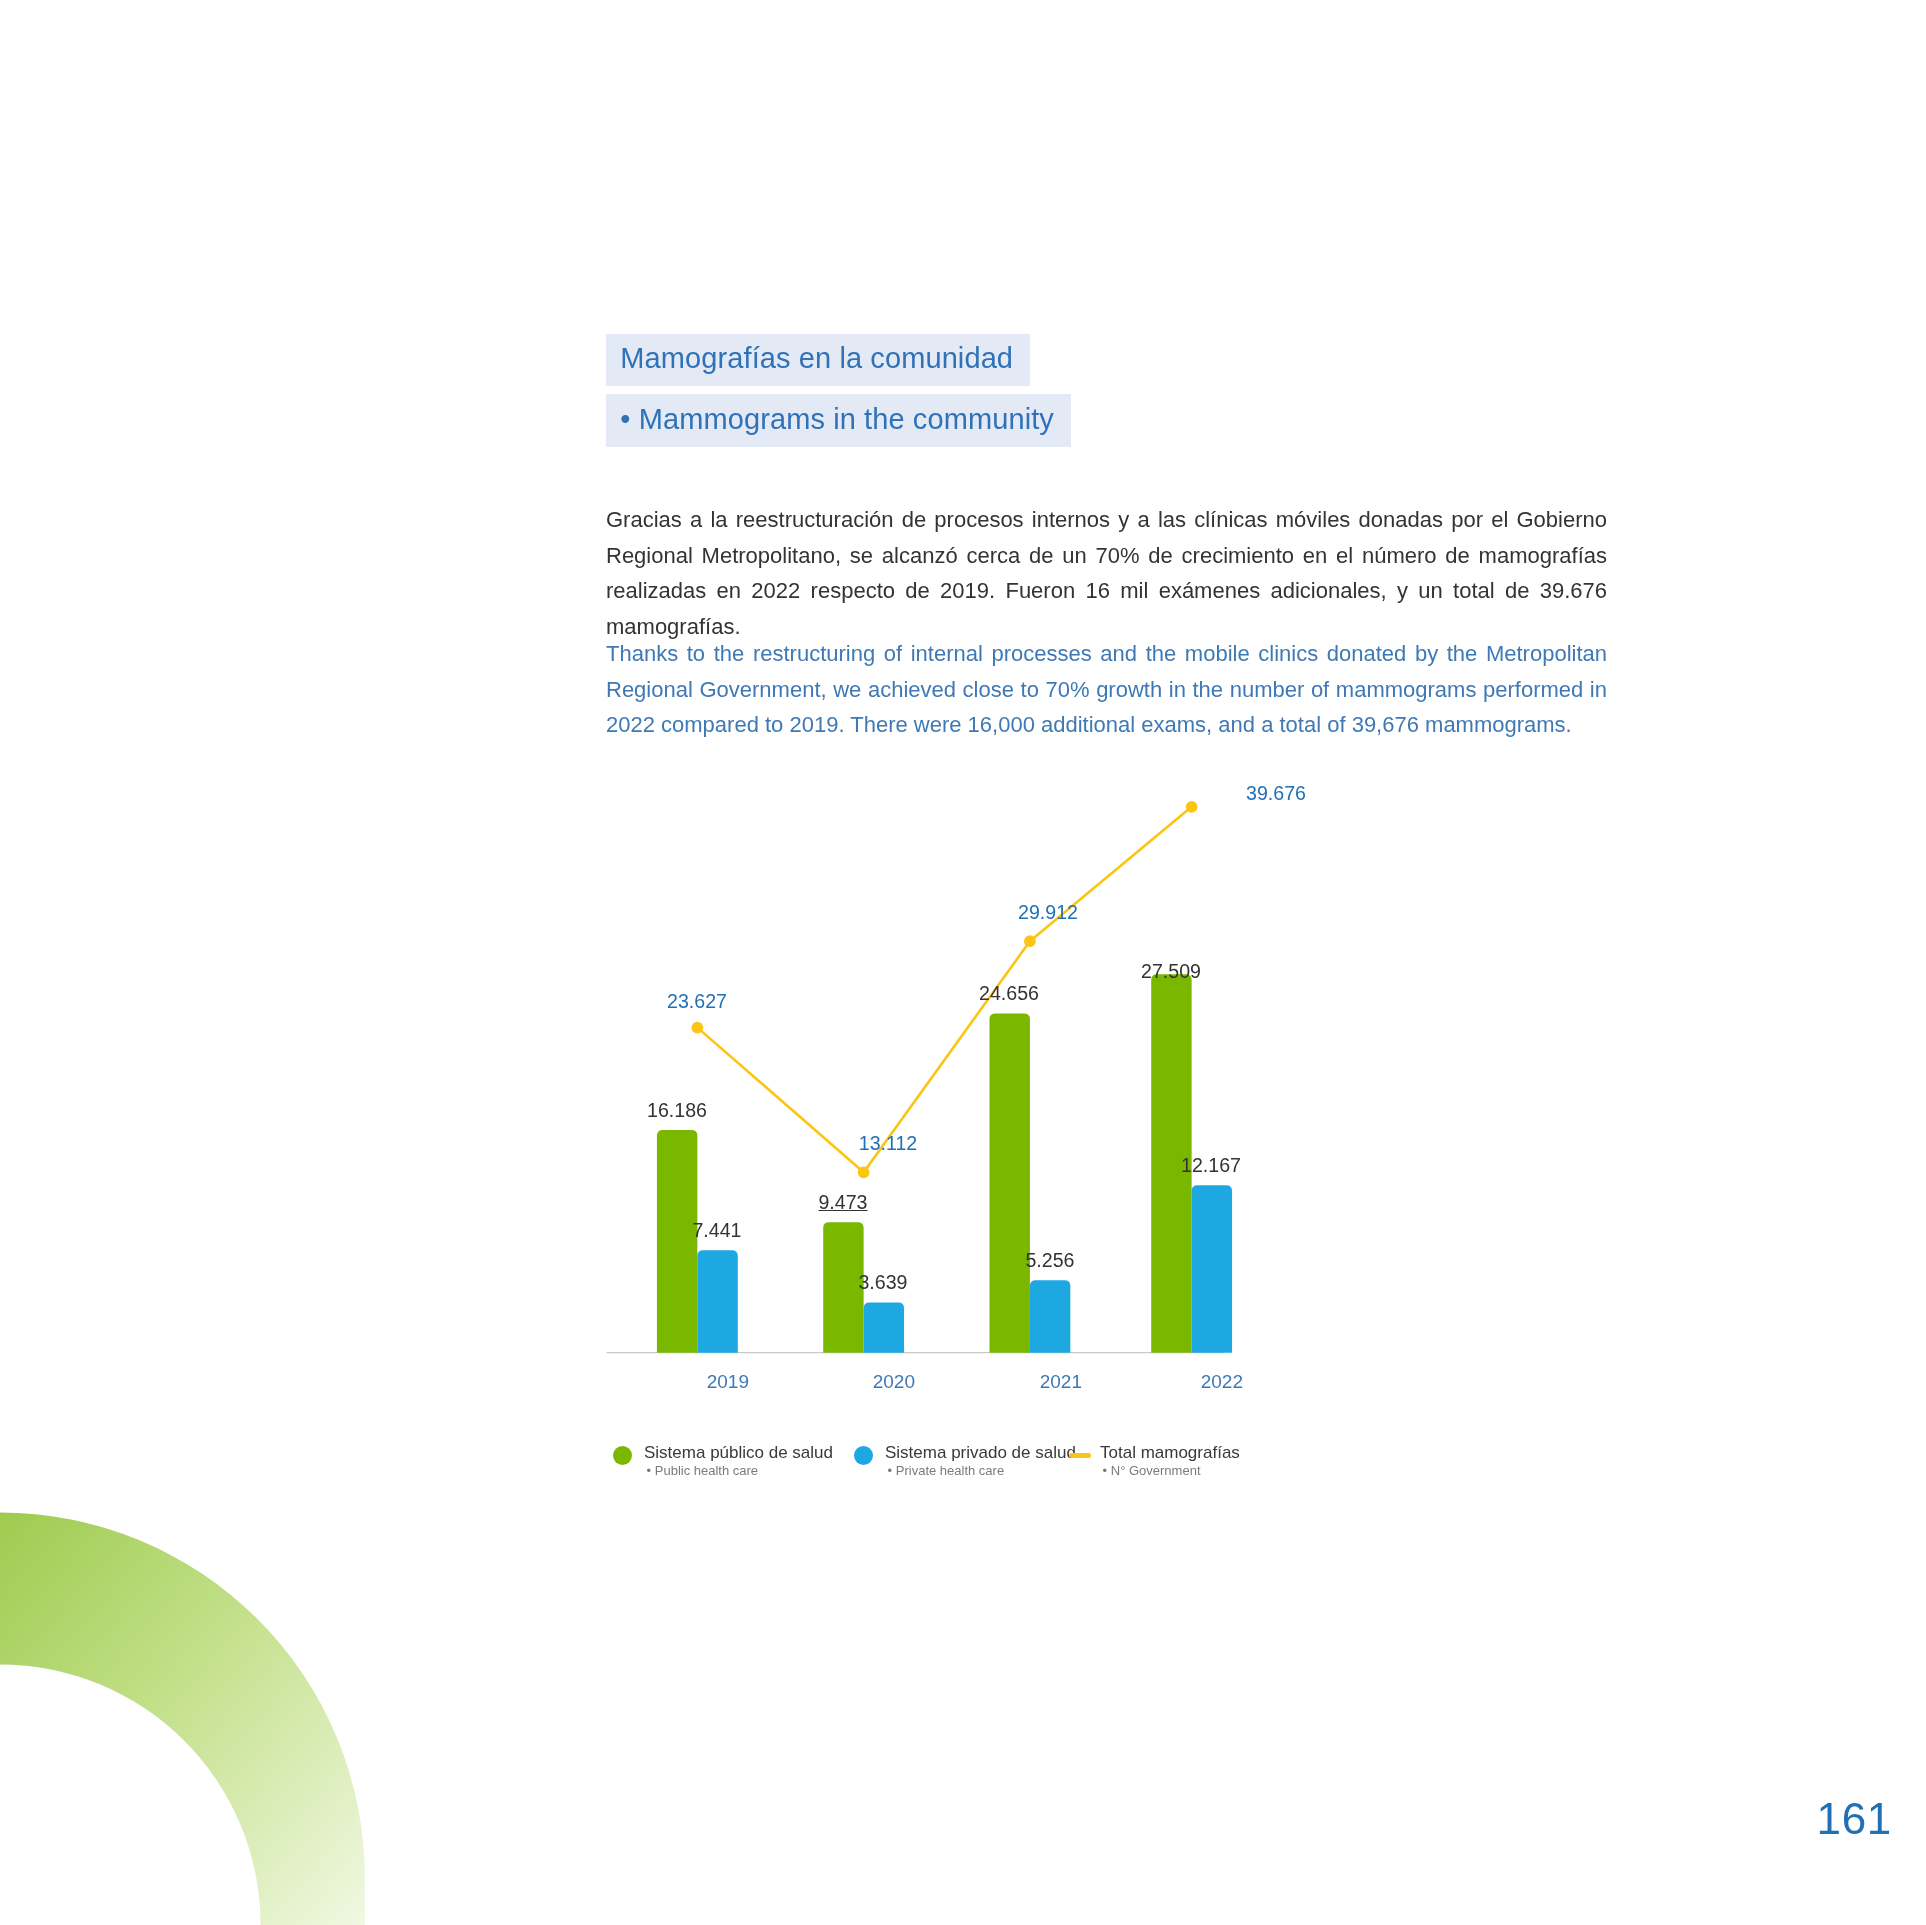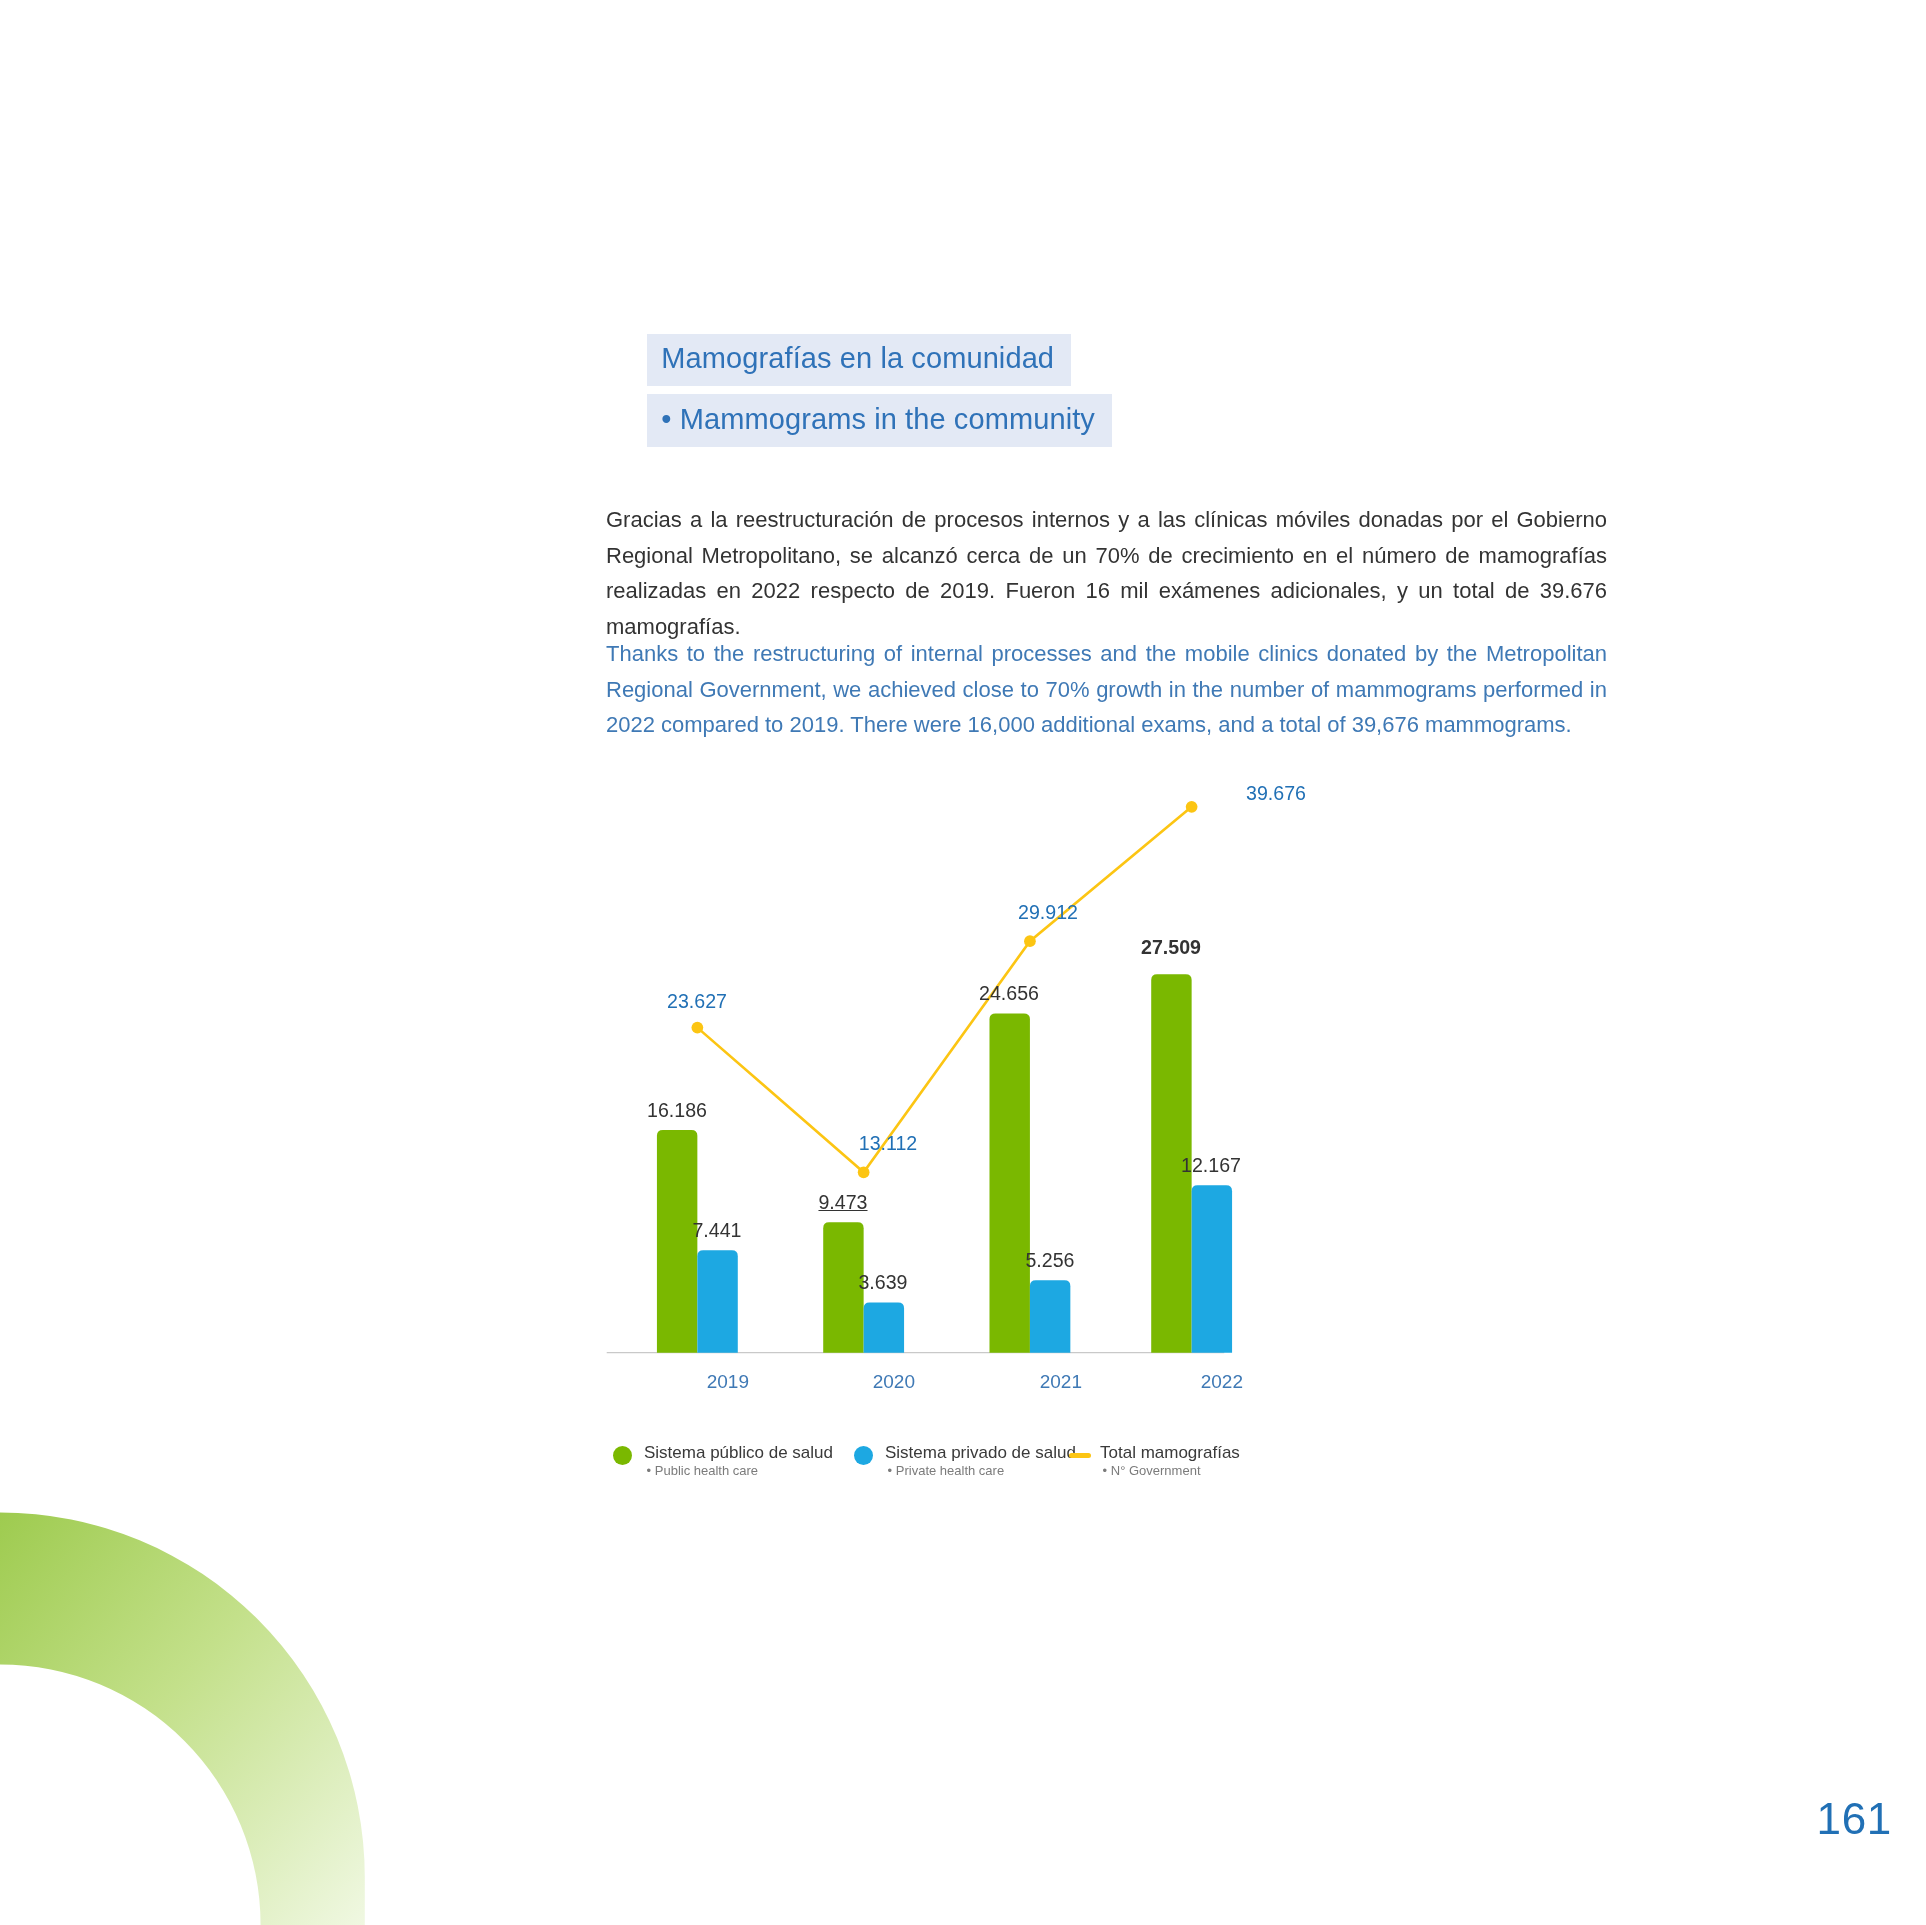--- a/index.html
+++ b/index.html
@@ -35,21 +35,20 @@
   }
   .title-band {
     background: #e3e9f5;
     color: #2f72b8;
     font-size: 29px;
     line-height: 1.0;
     padding: 10.4px 17px 13px 14.3px;
     display: inline-block;
     white-space: nowrap;
     letter-spacing: 0.1px;
-    margin-left: 41px;
   }
   #title-es-band { margin-bottom: 7.8px; }
 
   
   .para {
     position: absolute;
     left: 606px;
     width: 1001px;
     font-size: 22px;
     line-height: 1.62;
@@ -196,21 +195,21 @@
       <circle cx="424" cy="638.3687804878049" r="9" fill="#fcc513"></circle>
       <circle cx="679" cy="283.92975609756104" r="9" fill="#fcc513"></circle>
       <circle cx="927" cy="77.93317073170738" r="9" fill="#fcc513"></circle>
     </svg>
 <div class="bar-label" style="left: 25px; top: 343px;">16.186</div>
     <div class="bar-label" style="left: 65px; top: 463px;">7.441</div>
     <div class="bar-label" style="left: 191px; top: 435px; text-decoration: underline;">9.473</div>
     <div class="bar-label" style="left: 231px; top: 515px;">3.639</div>
     <div class="bar-label" style="left: 357px; top: 226px;">24.656</div>
     <div class="bar-label" style="left: 398px; top: 493px;">5.256</div>
-    <div class="bar-label" style="left: 519px; top: 180px; font-weight: bold;">27.509</div>
+    <div class="bar-label" style="left: 519px; top: 204px;">27.509</div>
     <div class="bar-label" style="left: 559px; top: 398px;">12.167</div>
     <div class="line-label" style="left: 45px; top: 234px;">23.627</div>
     <div class="line-label" style="left: 236px; top: 376px;">13.112</div>
     <div class="line-label" style="left: 396px; top: 145px;">29.912</div>
     <div class="line-label" style="left: 624px; top: 26px;">39.676</div>
     <div class="axis-tick-label" style="left: 58px; top: 615px;">2019</div>
     <div class="axis-tick-label" style="left: 224px; top: 615px;">2020</div>
     <div class="axis-tick-label" style="left: 391px; top: 615px;">2021</div>
     <div class="axis-tick-label" style="left: 552px; top: 615px;">2022</div>
   </div>

